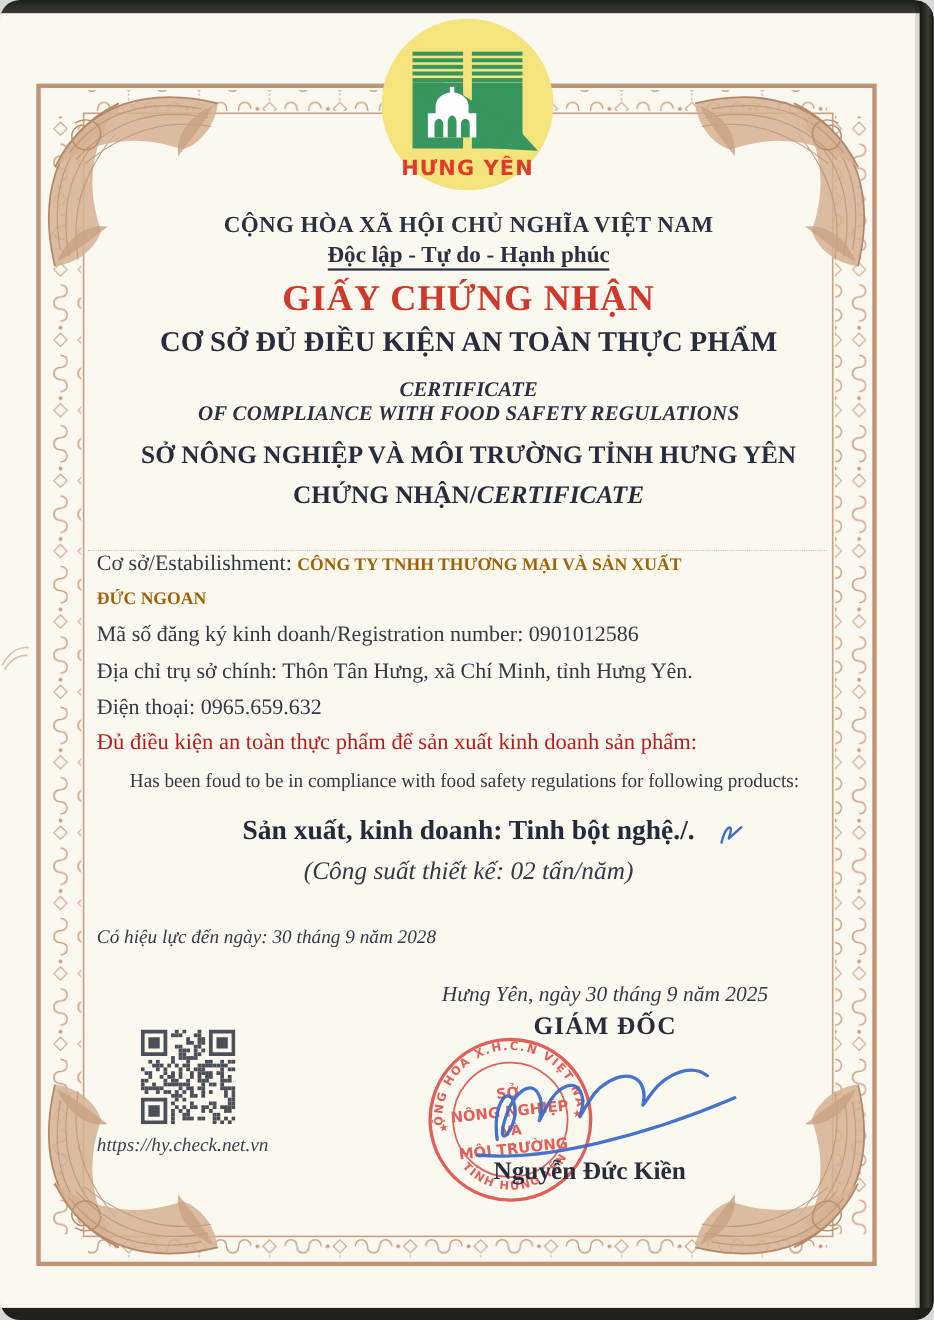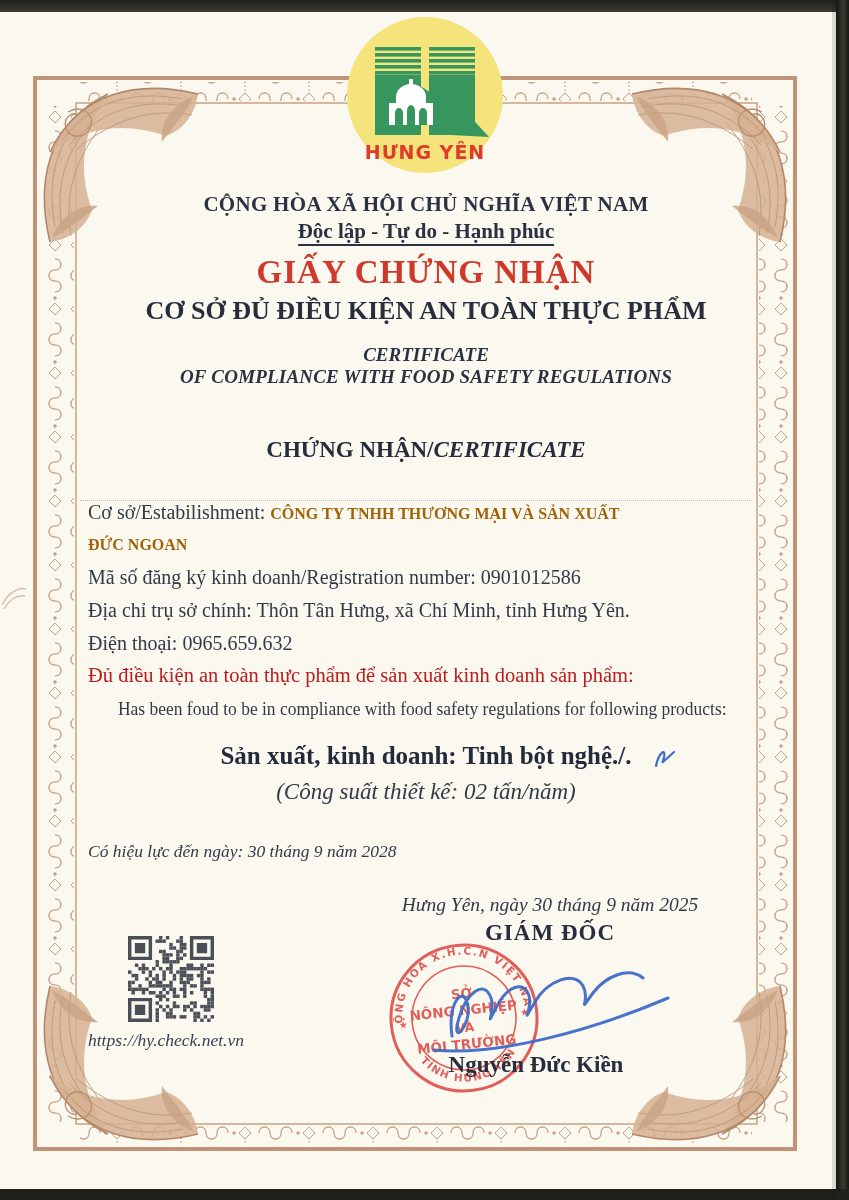--- a/index.html
+++ b/index.html
@@ -1,20 +1,21 @@
 <!DOCTYPE html>
 <html style="--title-red: #cf392c; --stamp-red: #e0514c; --signature-blue: #3f6cc8; --border-tan: #c49a7b; --ink: #333a47; --logo-yellow: #f4e47b; --logo-green: #36965e; --logo-red: #e03a2a;"><head>
 <meta charset="utf-8">
 <style>
   html,body{margin:0;padding:0;background:#d9d9d9;}
   .scan{
     position:relative; width:849px; height:1200px; overflow:hidden;
     background:#fbf8f0;
     font-family:"Liberation Serif", serif;
     color:var(--ink,#333a47);
+    border-radius:18px;
   }
   
   .edge{position:absolute;background:#25261f;}
   .edge.top{left:0;top:0;width:849px;height:12px;background:linear-gradient(#1f201b,#3a3b33);}
   .edge.right{right:0;top:0;width:13px;height:1200px;background:linear-gradient(90deg,#15160f,#3a3b33 60%,#15160f);}
   .edge.bottom{left:0;bottom:0;width:849px;height:11px;background:#20211a;}
   .edge.rshadow{right:13px;top:0;width:4px;height:1200px;background:rgba(0,0,0,.12);}
 
   svg.frame{position:absolute;left:0;top:0;}
 
@@ -161,20 +162,21 @@
 
     <div class="line republic">CỘNG HÒA XÃ HỘI CHỦ NGHĨA VIỆT NAM</div>
     <div class="line motto"><span>Độc lập - Tự do - Hạnh phúc</span></div>
 
     <div class="line cert-sub">CƠ SỞ ĐỦ ĐIỀU KIỆN AN TOÀN THỰC PHẨM</div>
     <div class="line cert-title">GIẤY CHỨNG NHẬN</div>
 
     <div class="line cert-en1">CERTIFICATE</div>
     <div class="line cert-en2">OF COMPLIANCE WITH FOOD SAFETY REGULATIONS</div>
 
+    <div class="line authority">SỞ NÔNG NGHIỆP VÀ MÔI TRƯỜNG TỈNH HƯNG YÊN</div>
     <div class="line certify"><span>CHỨNG NHẬN/</span><span class="en">CERTIFICATE</span></div>
 
     <div class="dotted-rule"></div>
 
     <div class="bodyline estab1"><span>Cơ sở/Estabilishment: </span><b>CÔNG TY TNHH THƯƠNG MẠI VÀ SẢN XUẤT</b></div>
     <div class="bodyline estab2">ĐỨC NGOAN</div>
     <div class="bodyline regnum">Mã số đăng ký kinh doanh/Registration number: 0901012586</div>
     <div class="bodyline address">Địa chỉ trụ sở chính: Thôn Tân Hưng, xã Chí Minh, tỉnh Hưng Yên.</div>
     <div class="bodyline phone">Điện thoại: 0965.659.632</div>
 

